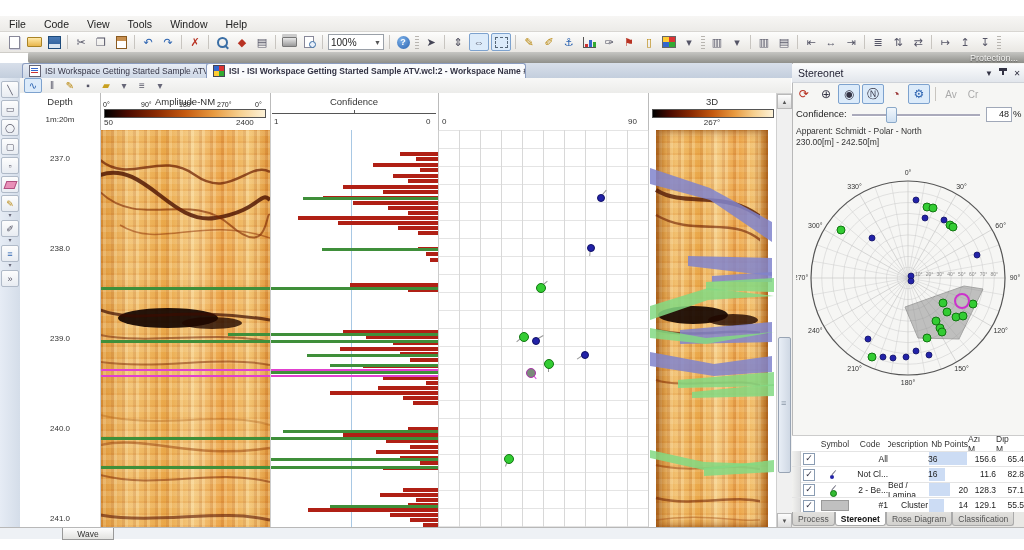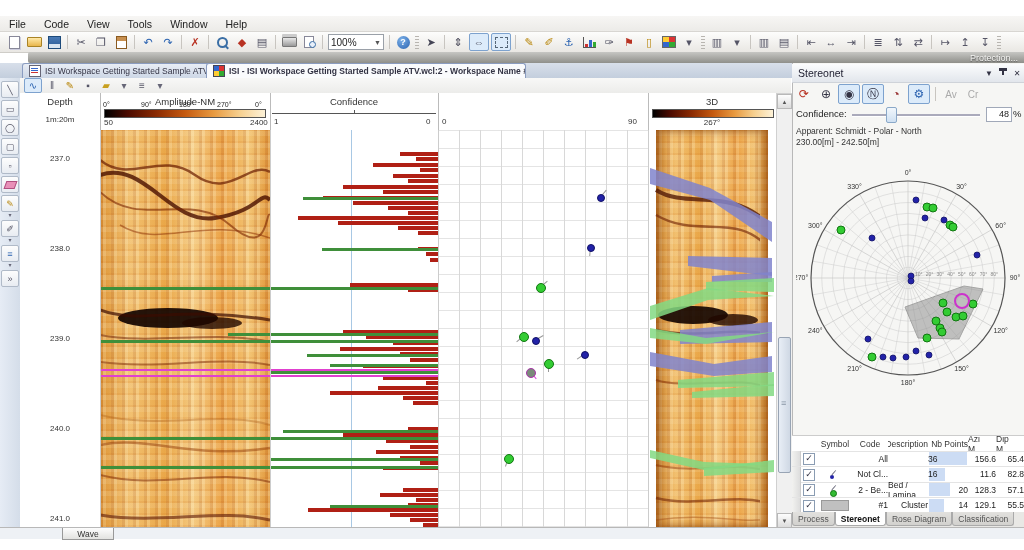--- a/index.html
+++ b/index.html
@@ -306,21 +306,21 @@
     <div class="scaletxt" style="left:10px;top:22px;width:60px;text-align:center;">1m:20m</div>
     <div class="trktitle" style="left:80px;width:170px;">Amplitude-NM</div>
     <div class="cbar" style="left:84px;top:16px;width:160px;" id="ampbar">
         <span class="ticklabel" style="left: -2px;">0°</span>
         <span class="ticklabel" style="left: 36px;">90°</span>
         <span class="ticklabel" style="left: 74px;">180°</span>
         <span class="ticklabel" style="left: 112px;">270°</span>
         <span class="ticklabel" style="left: 150px;">0°</span>
       </div>
     <div class="scaletxt" style="left:84px;top:25px;">50</div>
-    <div class="scaletxt" style="left:230px;top:25px;">2400</div>
+    <div class="scaletxt" style="left:216px;top:25px;">2400</div>
     <div class="trktitle" style="left:250px;width:168px;">Confidence</div>
     <div class="hscale" style="left:252px;top:20px;width:164px;">
         <div class="ctick"></div>
       </div>
     <div class="scaletxt" style="left:254px;top:24px;">1</div>
     <div class="scaletxt" style="left:406px;top:24px;">0</div>
     <div class="scaletxt" style="left:422px;top:24px;">0</div>
     <div class="scaletxt" style="left:608px;top:24px;">90</div>
     <div class="trktitle" style="left:628px;width:128px;">3D</div>
     <div class="cbar" style="left:632px;top:16px;width:120px;"></div>

